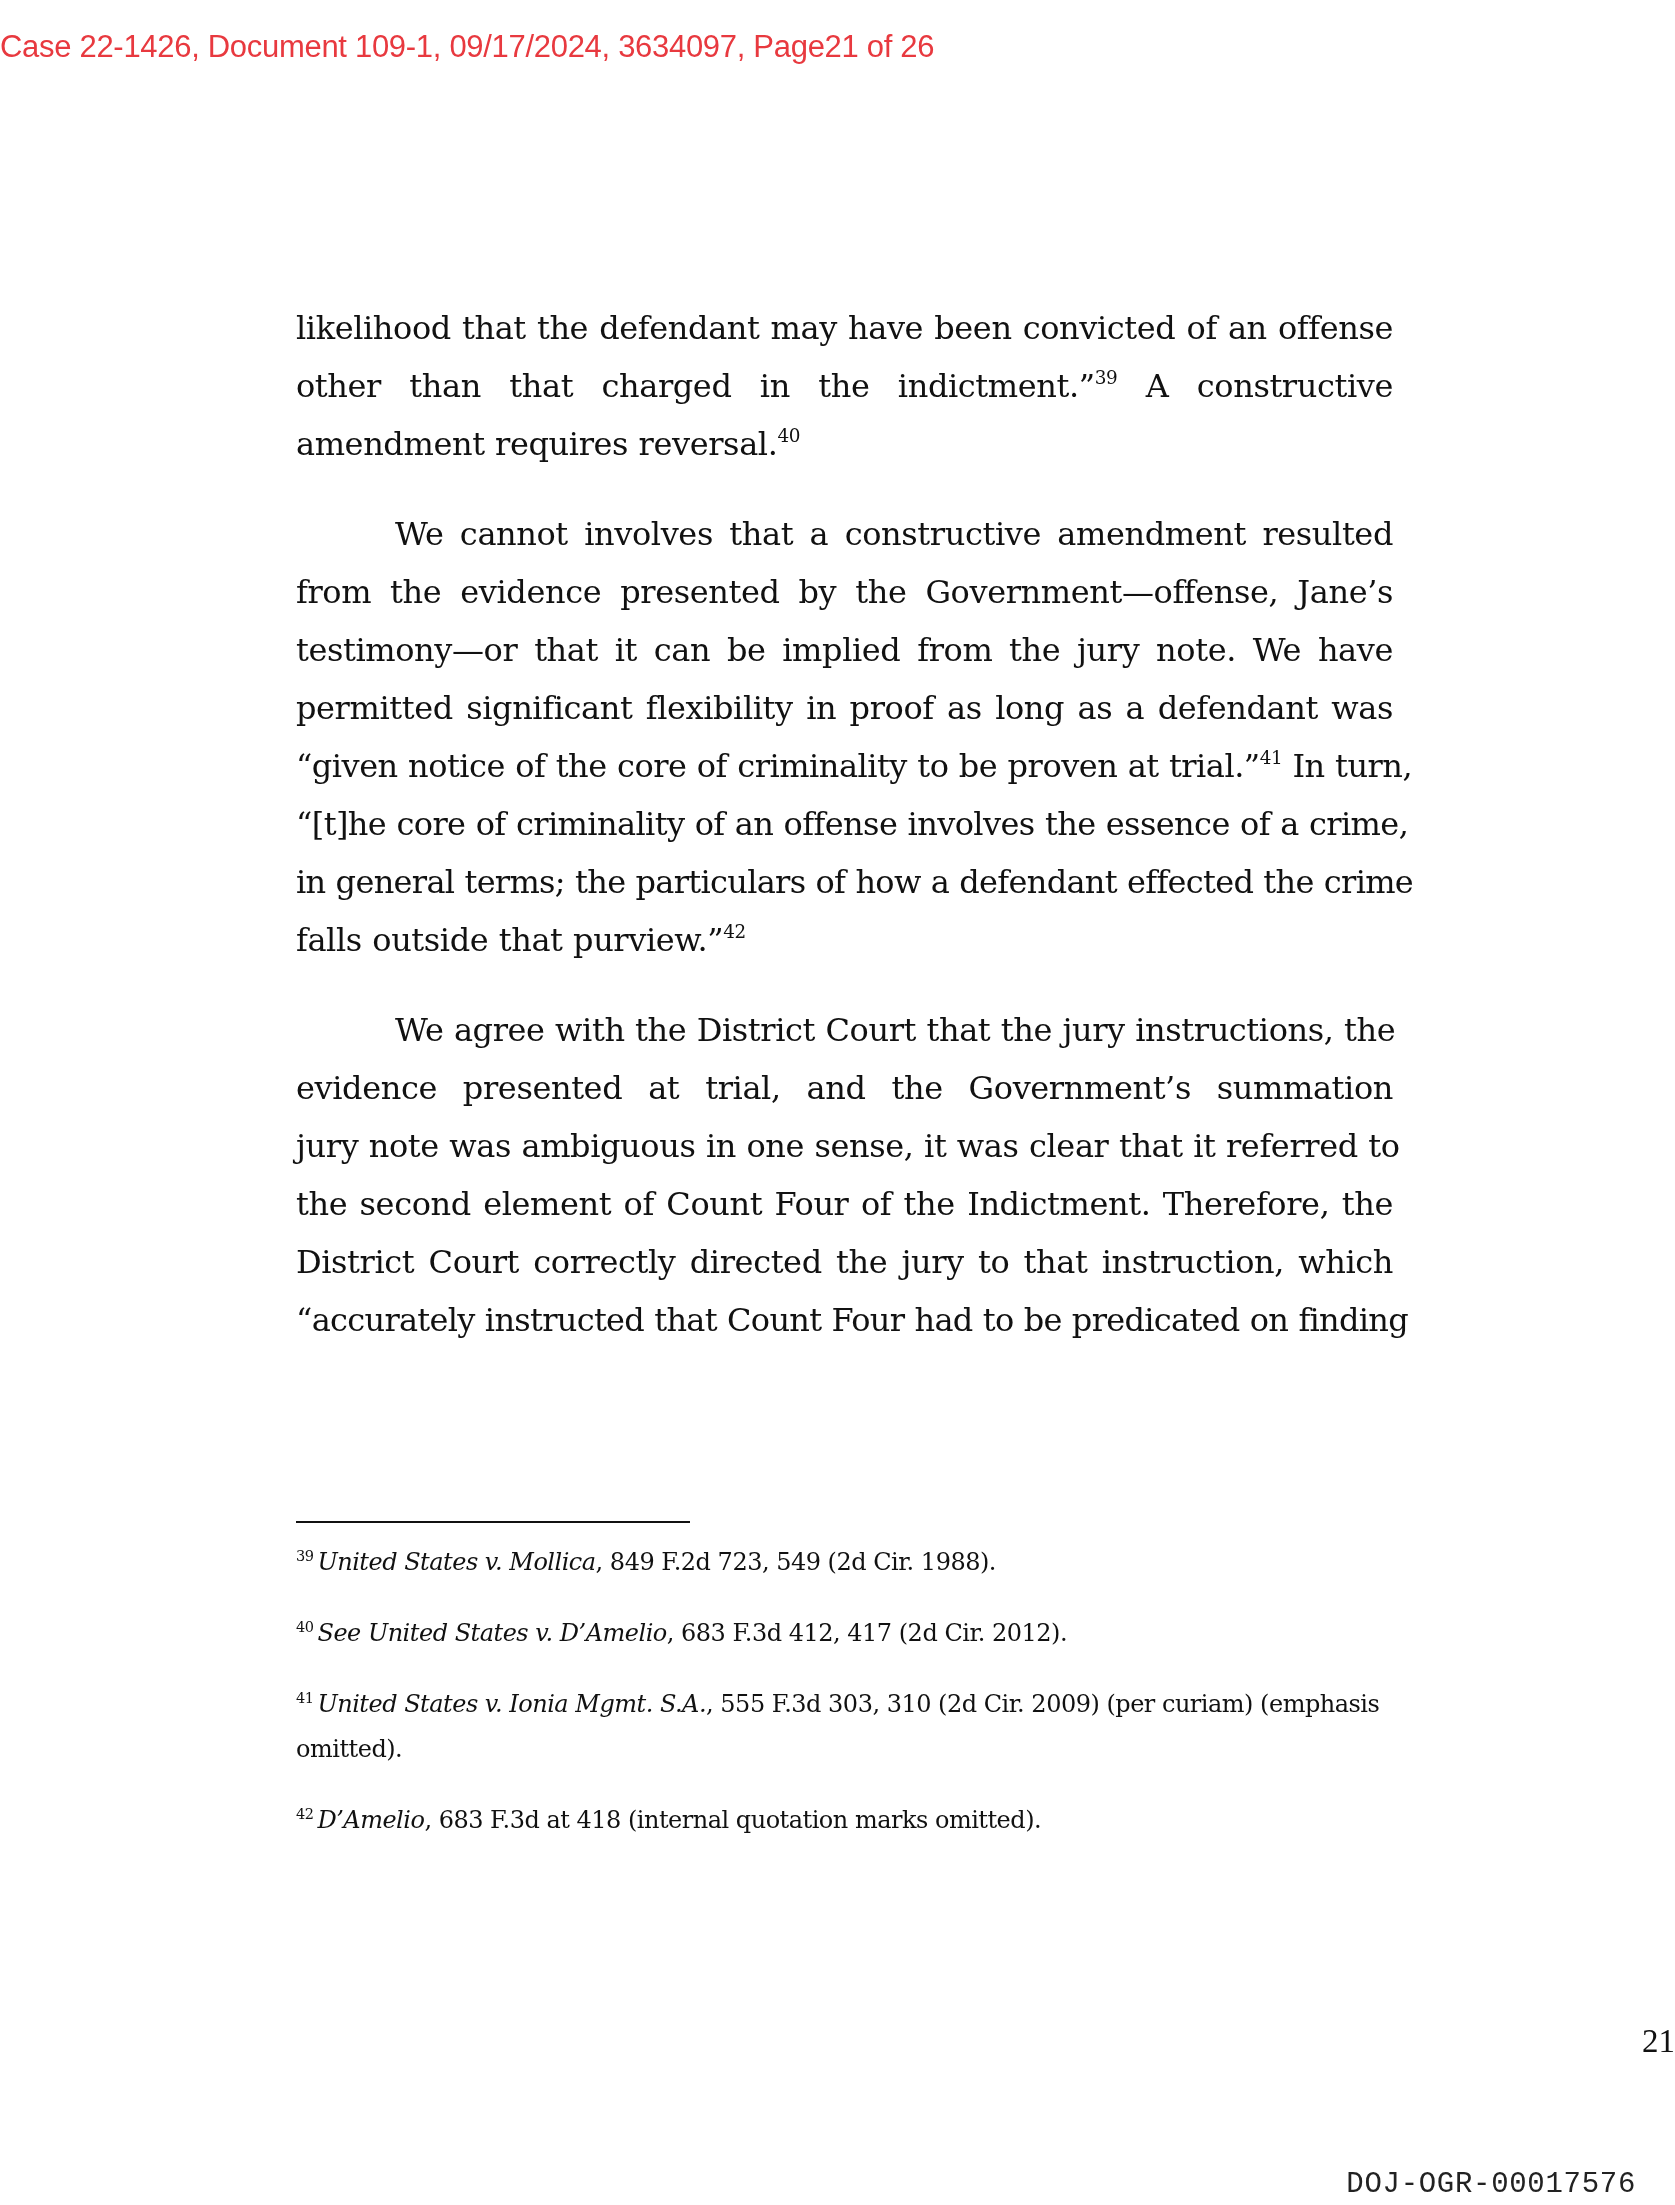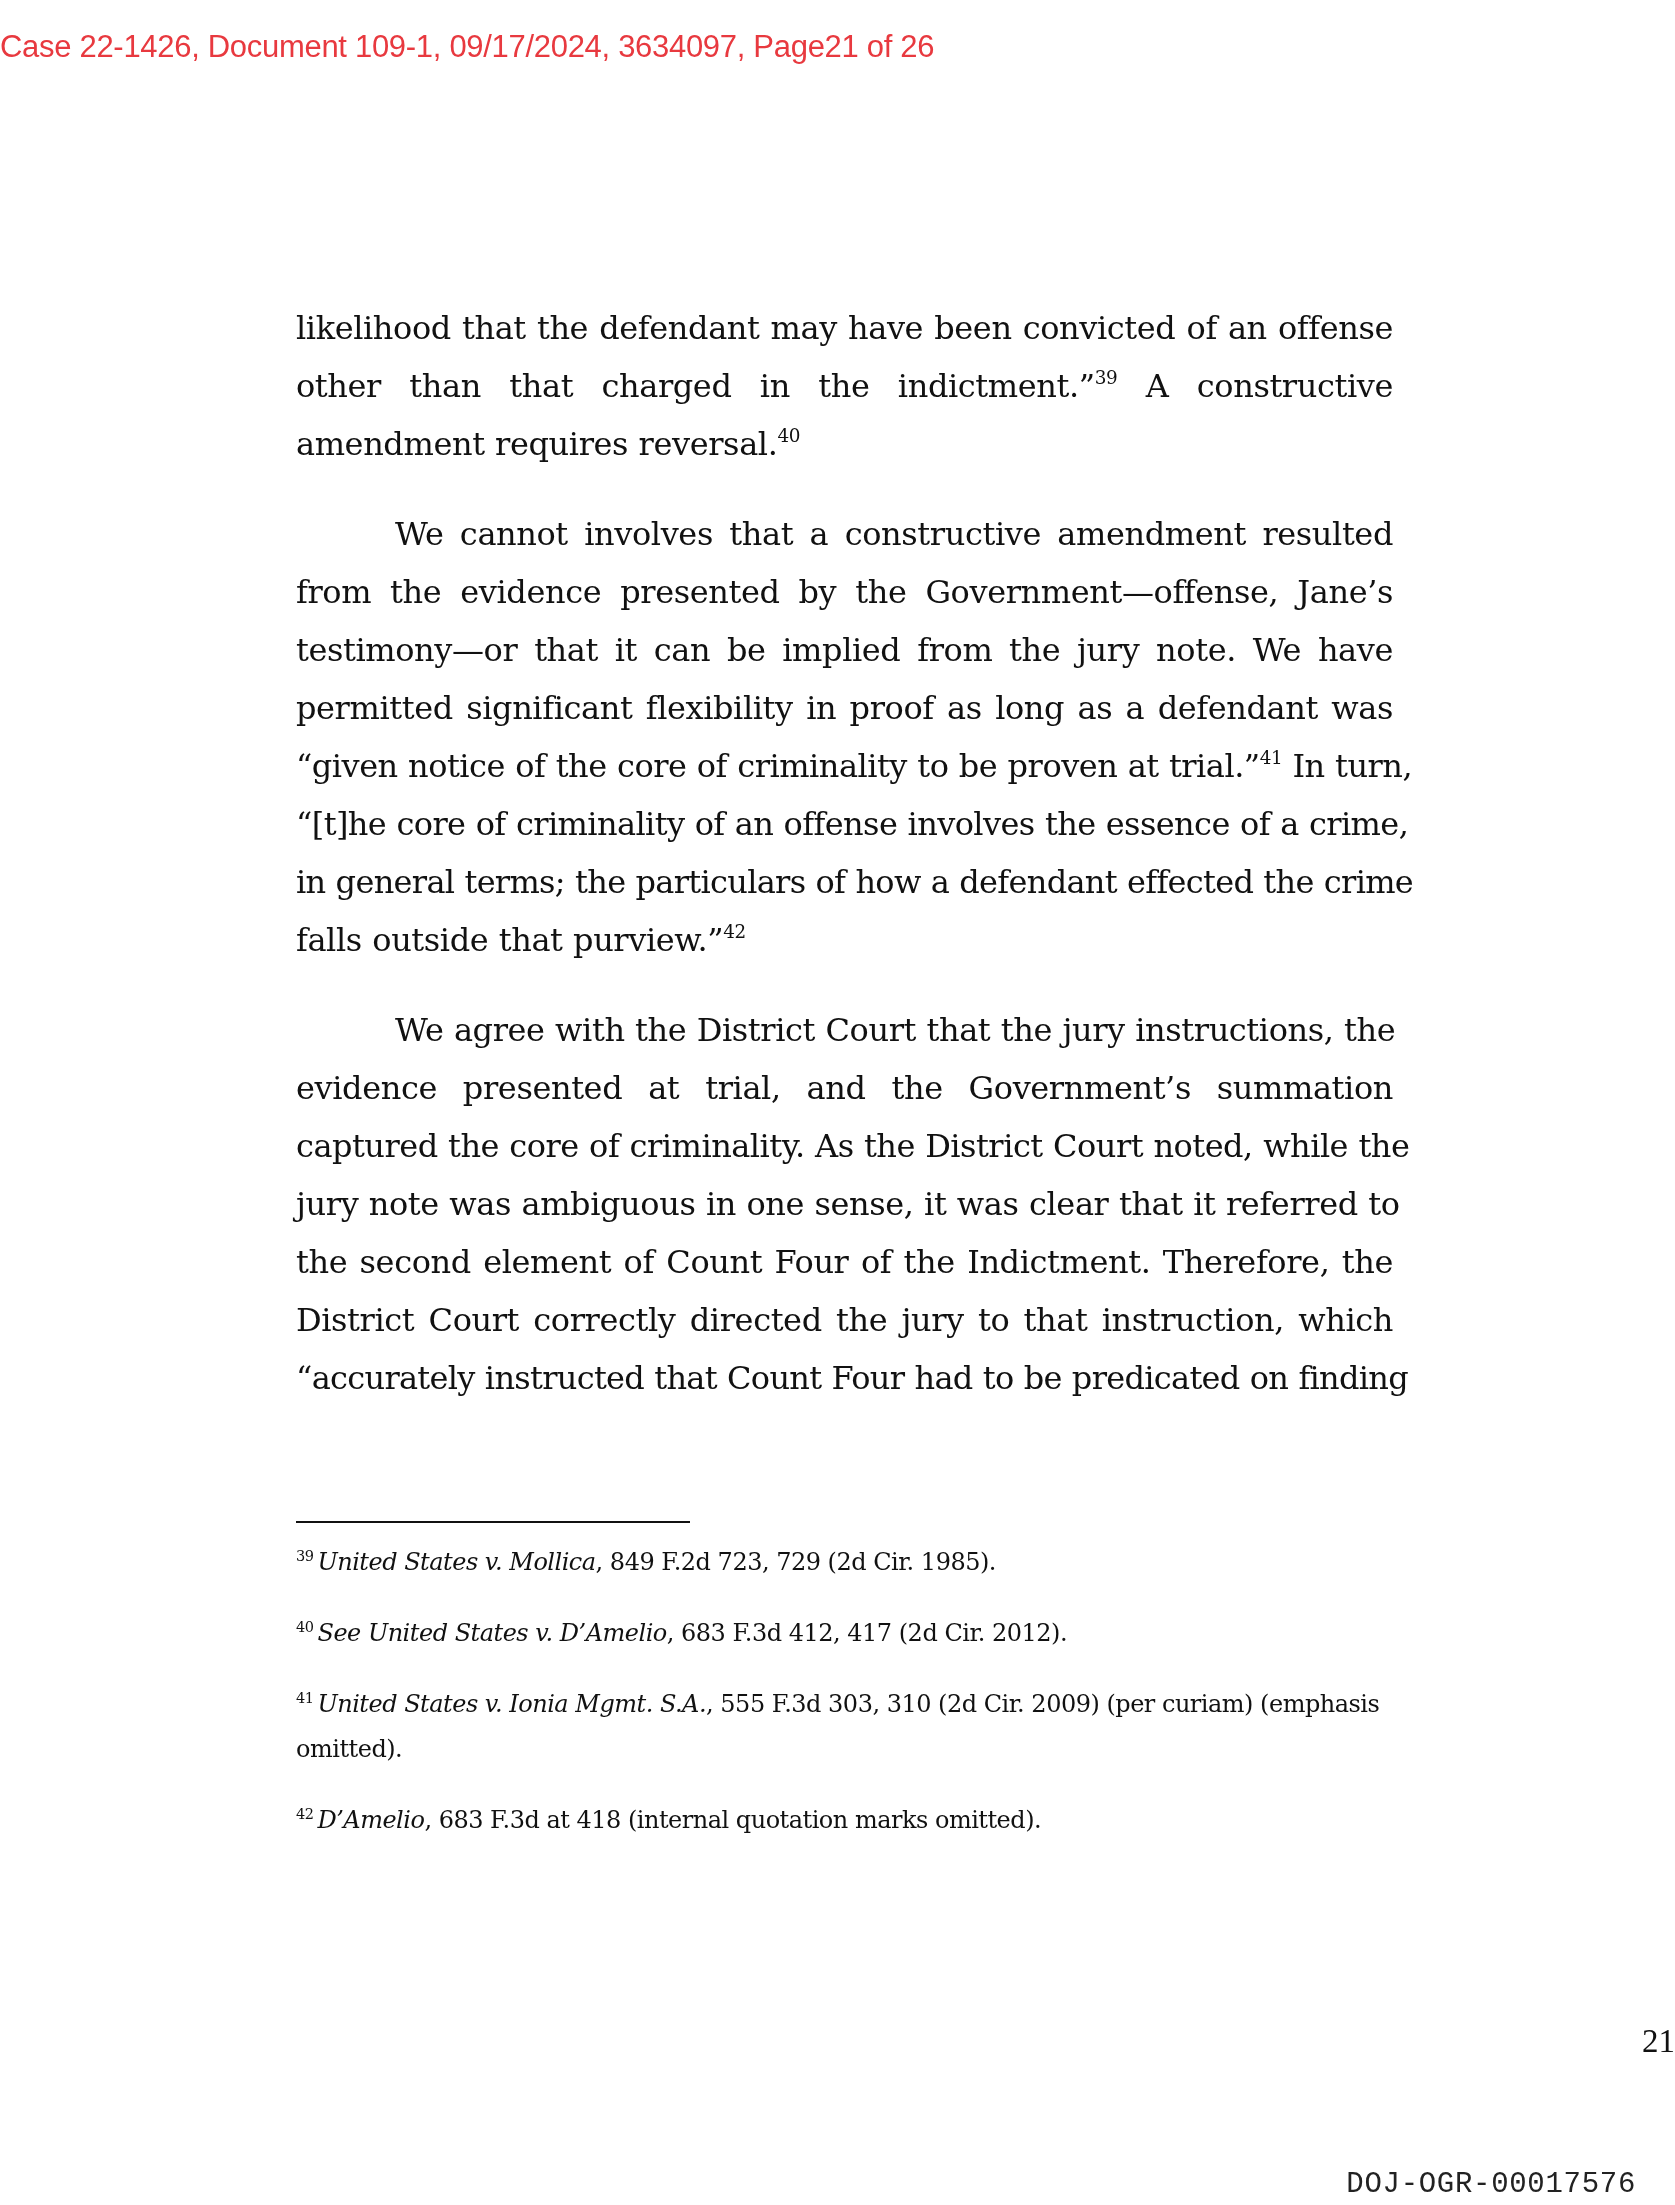--- a/index.html
+++ b/index.html
@@ -124,33 +124,32 @@
     <span class="line" style="white-space: nowrap;"><span>permitted significant flexibility in proof as long as a defendant was</span></span>
     <span class="line" style="white-space: nowrap; letter-spacing: -0.5px;"><span>“given notice of the core of criminality to be proven at trial.”</span><sup class="fn">41</sup><span> In turn,</span></span>
     <span class="line" style="white-space: nowrap; letter-spacing: -0.6px;"><span>“[t]he core of criminality of an offense involves the essence of a crime,</span></span>
     <span class="line" style="white-space: nowrap; letter-spacing: -0.7px;"><span>in general terms; the particulars of how a defendant effected the crime</span></span>
     <span class="line last"><span>falls outside that purview.”</span><sup class="fn">42</sup></span>
   </div>
 
   <div class="para">
     <span class="line" style="padding-left: 99px; white-space: nowrap;"><span>We agree with the District Court that the jury instructions, the</span></span>
     <span class="line" style="white-space: nowrap;"><span>evidence presented at trial, and the Government’s summation</span></span>
-    <span class="line" style="white-space: nowrap; letter-spacing: -0.5px;"><span>captured the core of criminality. As the District Court noted, while the</span></span>
     <span class="line" style="white-space: nowrap;"><span>jury note was ambiguous in one sense, it was clear that it referred to</span></span>
     <span class="line" style="white-space: nowrap;"><span>the second element of Count Four of the Indictment. Therefore, the</span></span>
     <span class="line" style="white-space: nowrap;"><span>District Court correctly directed the jury to that instruction, which</span></span>
     <span class="line" style="white-space: nowrap; letter-spacing: -0.7px;"><span>“accurately instructed that Count Four had to be predicated on finding</span></span>
   </div>
 </div>
 
 <div class="footnote-rule"></div>
 
 <div class="footnotes">
   <div class="fn-item">
-    <sup>39</sup><i>United States v. Mollica</i><span>, 849 F.2d 723, 729 (2d Cir. 1985).</span>
+    <sup>39</sup><i>United States v. Mollica</i><span>, 849 F.2d 723, 549 (2d Cir. 1988).</span>
   </div>
   <div class="fn-item">
     <sup>40</sup><i>See United States v. D’Amelio</i><span>, 683 F.3d 412, 417 (2d Cir. 2012).</span>
   </div>
   <div class="fn-item">
     <sup>41</sup><i>United States v. Ionia Mgmt. S.A.</i><span>, 555 F.3d 303, 310 (2d Cir. 2009) (per curiam) (emphasis omitted).</span>
   </div>
   <div class="fn-item">
     <sup>42</sup><i>D’Amelio</i><span>, 683 F.3d at 418 (internal quotation marks omitted).</span>
   </div>

